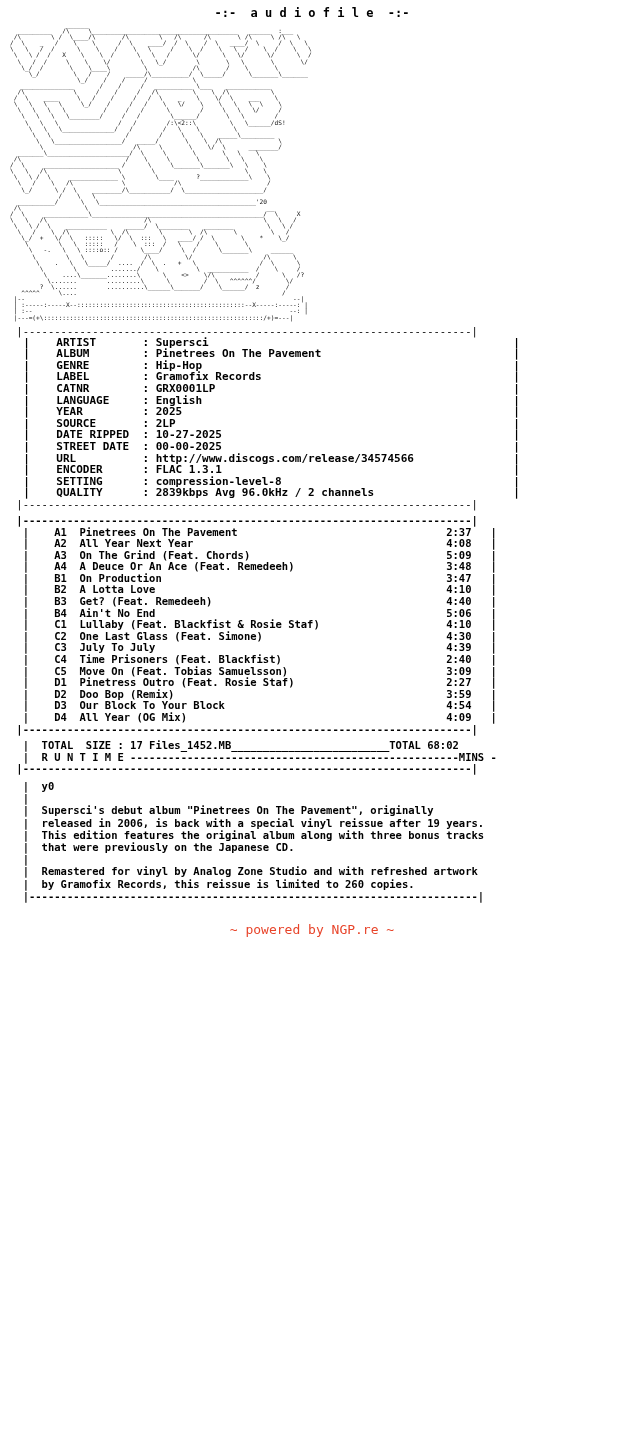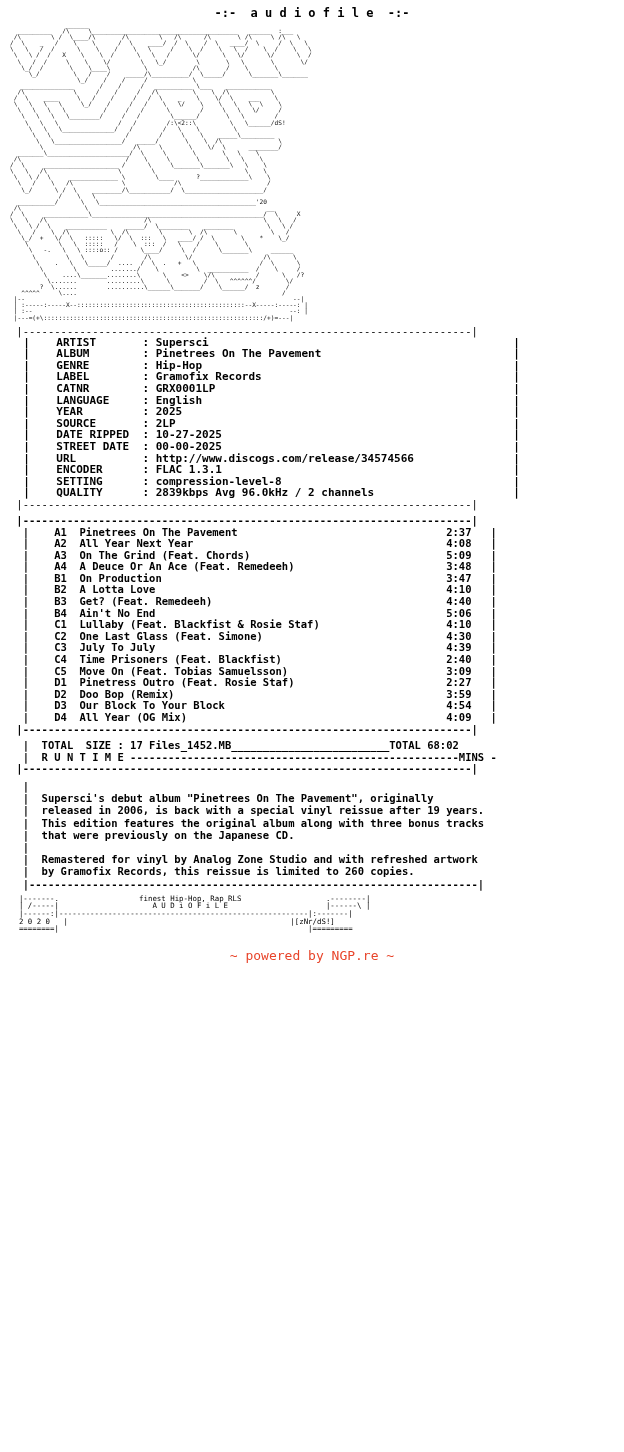--- a/index.html
+++ b/index.html
@@ -188,37 +188,33 @@
 
   <div class="tiny-gap"></div>
 
   <pre class="totals-block"><span id="totals-lines">  |  TOTAL  SIZE : 17 Files_1452.MB_________________________TOTAL 68:02
   |  R U N T I M E ----------------------------------------------------MINS -
  |-----------------------------------------------------------------------|</span></pre>
 
   <div class="tiny-gap"></div>
 
 
+  <pre class="notes-body"><span id="notes-tag-line">  |  y0</span></pre>
 
   <pre class="notes-body"><span id="notes-p1">  |
   |  Supersci's debut album "Pinetrees On The Pavement", originally
   |  released in 2006, is back with a special vinyl reissue after 19 years.
   |  This edition features the original album along with three bonus tracks
   |  that were previously on the Japanese CD.</span></pre>
 
   <pre class="notes-body"><span id="notes-p2">  |
   |  Remastered for vinyl by Analog Zone Studio and with refreshed artwork
   |  by Gramofix Records, this reissue is limited to 260 copies.
   |-----------------------------------------------------------------------|</span></pre>
 
   <div class="tiny-gap"></div>
 
-  <pre class="footer-ascii"><span id="footer-frame">  |-------.                  finest Hip-Hop, Rap RLS                   .--------|
-  | /-----|                     A U D i O F i L E                      |------\ |
-  |------:|--------------------------------------------------------|:-------|
-  2 0 2 0   |                                                  |[zNr/dS!] 
-  ========|                                                        |=========</span></pre>
 
   <div class="powered">
     <div><span>~ powered by </span><a href="#">NGP.re</a><span> ~</span></div>
   </div>
 
 </div>
 
 </body></html>

